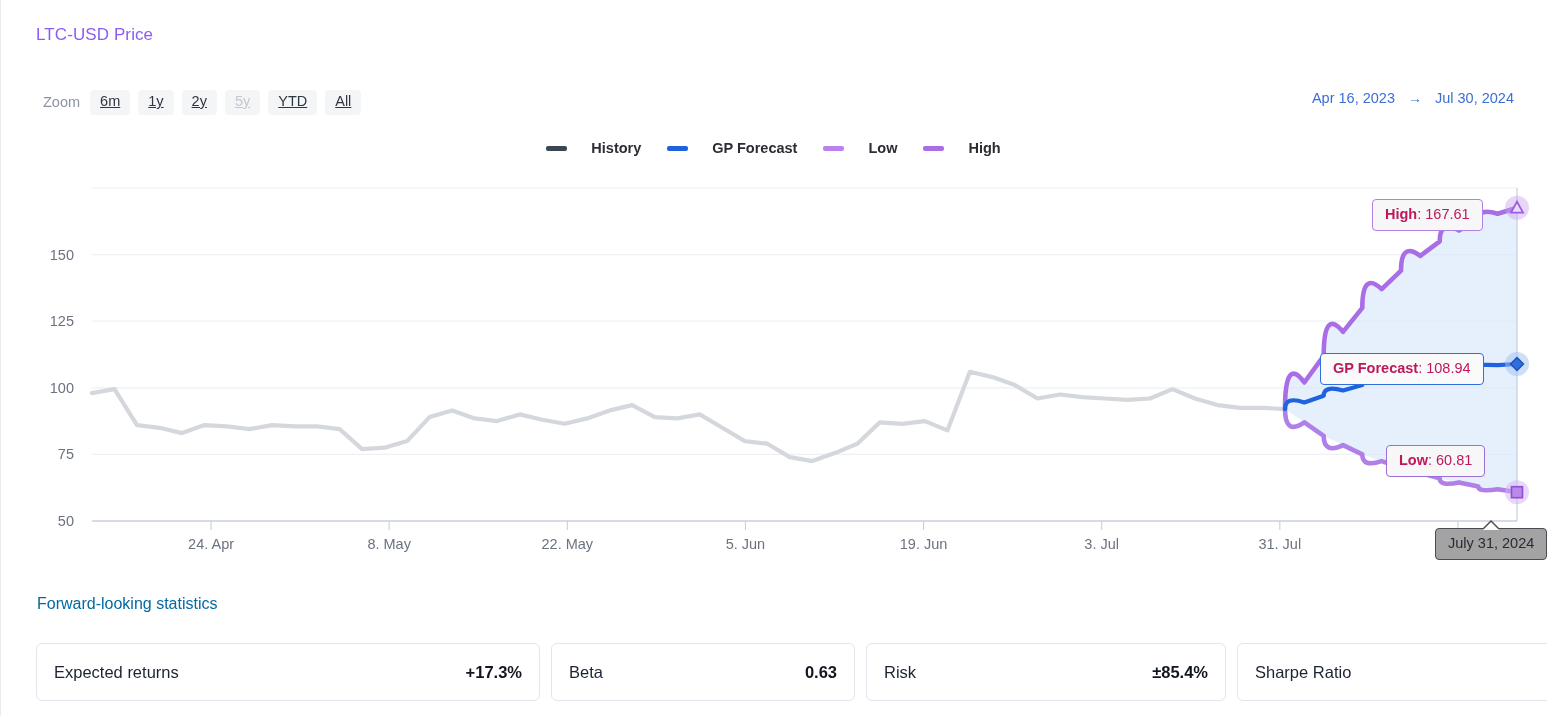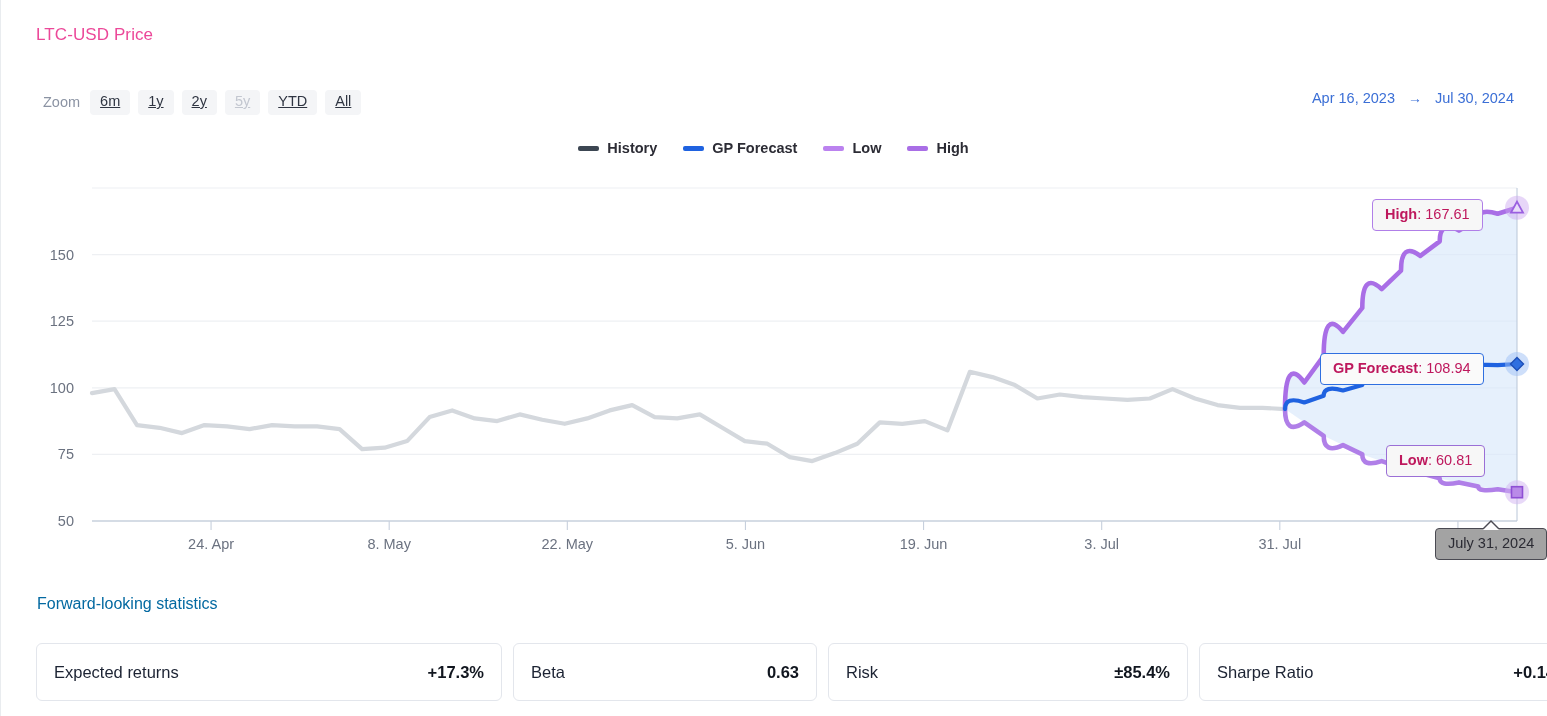--- a/index.html
+++ b/index.html
@@ -16,21 +16,21 @@
   }
   
   .left-rail {
     position: absolute; left: 0; top: 0; width: 1px; height: 716px;
     background: #e9ecef;
   }
 
   
   .chart-title {
     position: absolute; left: 36px; top: 25px;
-    font-size: 17px; color: #ec4899; letter-spacing: .1px;
+    font-size: 17px; color: #8b5cf6; letter-spacing: .1px;
   }
 
   .zoom-bar {
     position: absolute; left: 43px; top: 90px;
     display: flex; align-items: center; gap: 8px;
   }
   .zoom-label { font-size: 14.5px; color: #8b93a3; margin-right: 2px; }
   .zoom-btn {
     background: #f4f5f7; border: none; border-radius: 4px;
     padding: 4px 10px 5px; font-size: 14.5px; color: #2f3542;
@@ -44,21 +44,21 @@
     font-size: 14.5px; color: #3b6fd6; white-space: nowrap;
     display: flex; align-items: center; gap: 13px;
   }
   .date-range .arrow { color: #3b6fd6; font-size: 14px; }
 
   
   .legend {
     position: absolute; left: 0; right: 0; top: 140px;
     display: flex; justify-content: center; align-items: center; gap: 26px;
   }
-  .legend-item { display: flex; align-items: center; gap: 8px; cursor: pointer; }
+  .legend-item { display: flex; align-items: center; gap: 24px; cursor: pointer; }
   .legend-swatch { width: 21px; height: 5px; border-radius: 2px; display: block; }
   .legend-text { font-size: 14.5px; font-weight: bold; color: #2c2c35; }
 
   
   .plot {
     position: absolute; left: 0; top: 170px;
     width: 1547px; height: 400px;
   }
   .plot svg { display: block; }
 
@@ -222,21 +222,21 @@
     <b>Low</b><span>: 60.81</span>
   </div>
   <div class="tt tt-date">
     <span class="nub"></span>
     <span class="nub-in"></span>
     <span>July 31, 2024</span>
   </div>
 
   <div class="stats-title">Forward-looking statistics</div>
   <div class="stats-row">
-    <div class="stat-card" style="width:466px">
+    <div class="stat-card" style="width:504px">
       <span class="k">Expected returns</span>
       <span class="v">+17.3%</span>
     </div>
     <div class="stat-card" style="width:304px">
       <span class="k">Beta</span>
       <span class="v">0.63</span>
     </div>
     <div class="stat-card" style="width:360px">
       <span class="k">Risk</span>
       <span class="v">±85.4%</span>

